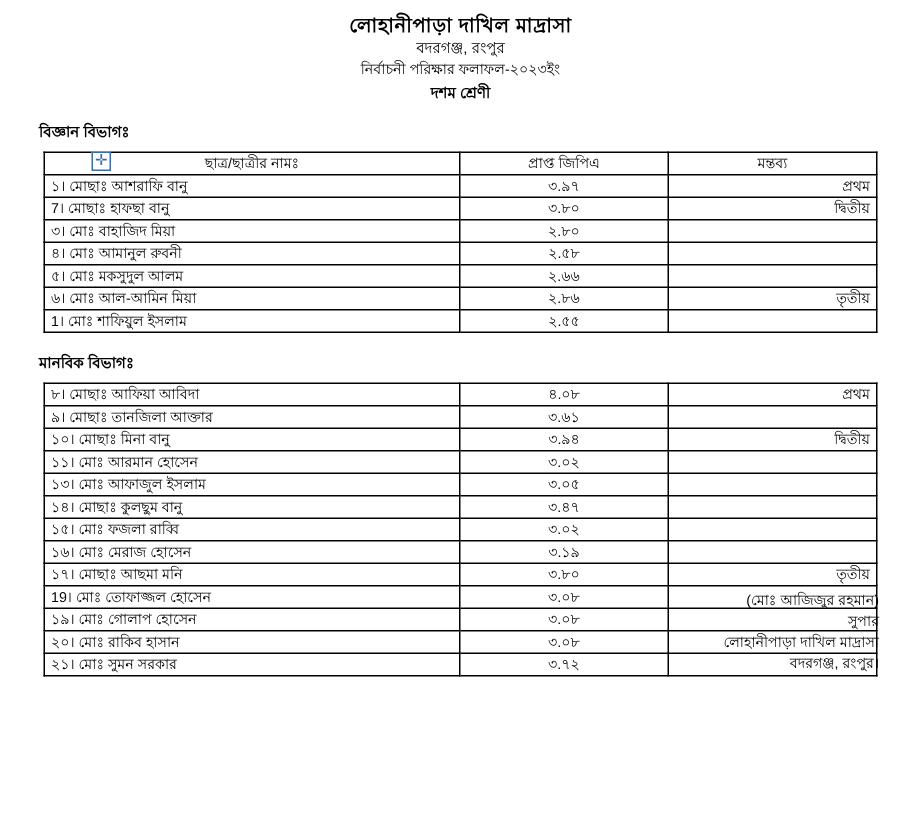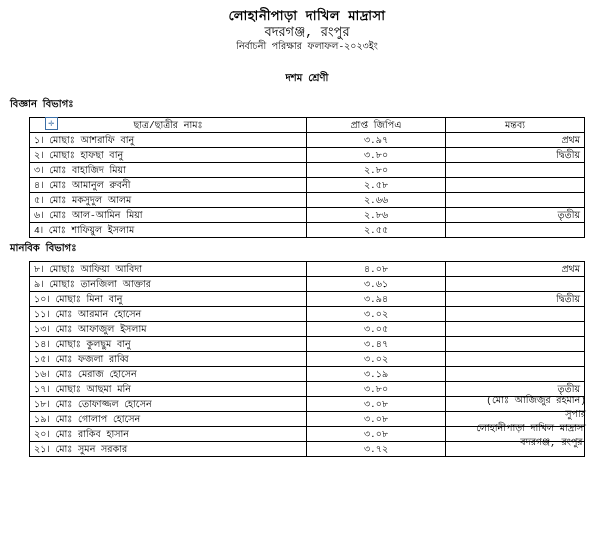--- a/index.html
+++ b/index.html
@@ -12,54 +12,53 @@
     background: #ffffff;
     font-family: "Liberation Sans", sans-serif;
     color: #000000;
     overflow: hidden;
   }
   .page {
     position: relative;
     width: 614px;
     height: 456px;
     box-sizing: border-box;
-    padding: 8px 10px;
-    font-family: Liberation Mono, monospace;
+    padding: 8px 26px;
   }
   .header {
     text-align: center;
   }
   .doc-title {
     font-size: 13px;
     font-weight: bold;
     letter-spacing: 0.5px;
     line-height: 18px;
   }
   .doc-sub {
-    font-size: 13px;
+    font-size: 10px;
     line-height: 14px;
   }
   .doc-sub2 {
     font-size: 9.5px;
     line-height: 14px;
   }
   .doc-class {
     font-size: 10px;
     font-weight: bold;
     line-height: 16px;
-    margin-top: 17px;
+    margin-top: 1px;
   }
   .section-title {
     text-align: left;
     font-size: 10px;
     font-weight: bold;
     margin: 9px 0 4px 0;
   }
   .section-title.second {
-    margin-top: 2px;
+    margin-top: 12px;
   }
   table.grades {
     border-collapse: collapse;
     width: 528px;
     margin: 0 auto;
     table-layout: fixed;
   }
   table.grades td, table.grades th {
     border: 1px solid #000000;
     font-size: 9.5px;
@@ -132,21 +131,21 @@
           <th class="col-remark">মন্তব্য</th>
         </tr>
       </thead>
       <tbody>
         <tr>
           <td class="col-name">১। মোছাঃ আশরাফি বানু</td>
           <td class="col-gpa">৩.৯৭</td>
           <td class="col-remark">প্রথম</td>
         </tr>
         <tr>
-          <td class="col-name">২। মোছাঃ হাফছা বানু</td>
+          <td class="col-name">7। মোছাঃ হাফছা বানু</td>
           <td class="col-gpa">৩.৮০</td>
           <td class="col-remark">দ্বিতীয়</td>
         </tr>
         <tr>
           <td class="col-name">৩। মোঃ বাহাজিদ মিয়া</td>
           <td class="col-gpa">২.৮০</td>
           <td class="col-remark"></td>
         </tr>
         <tr>
           <td class="col-name">৪। মোঃ আমানুল রুবনী</td>
@@ -157,21 +156,21 @@
           <td class="col-name">৫। মোঃ মকসুদুল আলম</td>
           <td class="col-gpa">২.৬৬</td>
           <td class="col-remark"></td>
         </tr>
         <tr>
           <td class="col-name">৬। মোঃ আল-আমিন মিয়া</td>
           <td class="col-gpa">২.৮৬</td>
           <td class="col-remark">তৃতীয়</td>
         </tr>
         <tr>
-          <td class="col-name">4। মোঃ শাফিয়ুল ইসলাম</td>
+          <td class="col-name">1। মোঃ শাফিয়ুল ইসলাম</td>
           <td class="col-gpa">২.৫৫</td>
           <td class="col-remark"></td>
         </tr>
       </tbody>
     </table>
   </div>
 
   <div class="section-title second">মানবিক বিভাগঃ</div>
 
   <table class="grades">
@@ -215,21 +214,21 @@
         <td class="col-name">১৬। মোঃ মেরাজ হোসেন</td>
         <td class="col-gpa">৩.১৯</td>
         <td class="col-remark"></td>
       </tr>
       <tr>
         <td class="col-name">১৭। মোছাঃ আছমা মনি</td>
         <td class="col-gpa">৩.৮০</td>
         <td class="col-remark">তৃতীয়</td>
       </tr>
       <tr>
-        <td class="col-name">১৮। মোঃ তোফাজ্জল হোসেন</td>
+        <td class="col-name">19। মোঃ তোফাজ্জল হোসেন</td>
         <td class="col-gpa">৩.০৮</td>
         <td class="col-remark"></td>
       </tr>
       <tr>
         <td class="col-name">১৯। মোঃ গোলাপ হোসেন</td>
         <td class="col-gpa">৩.০৮</td>
         <td class="col-remark"></td>
       </tr>
       <tr>
         <td class="col-name">২০। মোঃ রাকিব হাসান</td>

